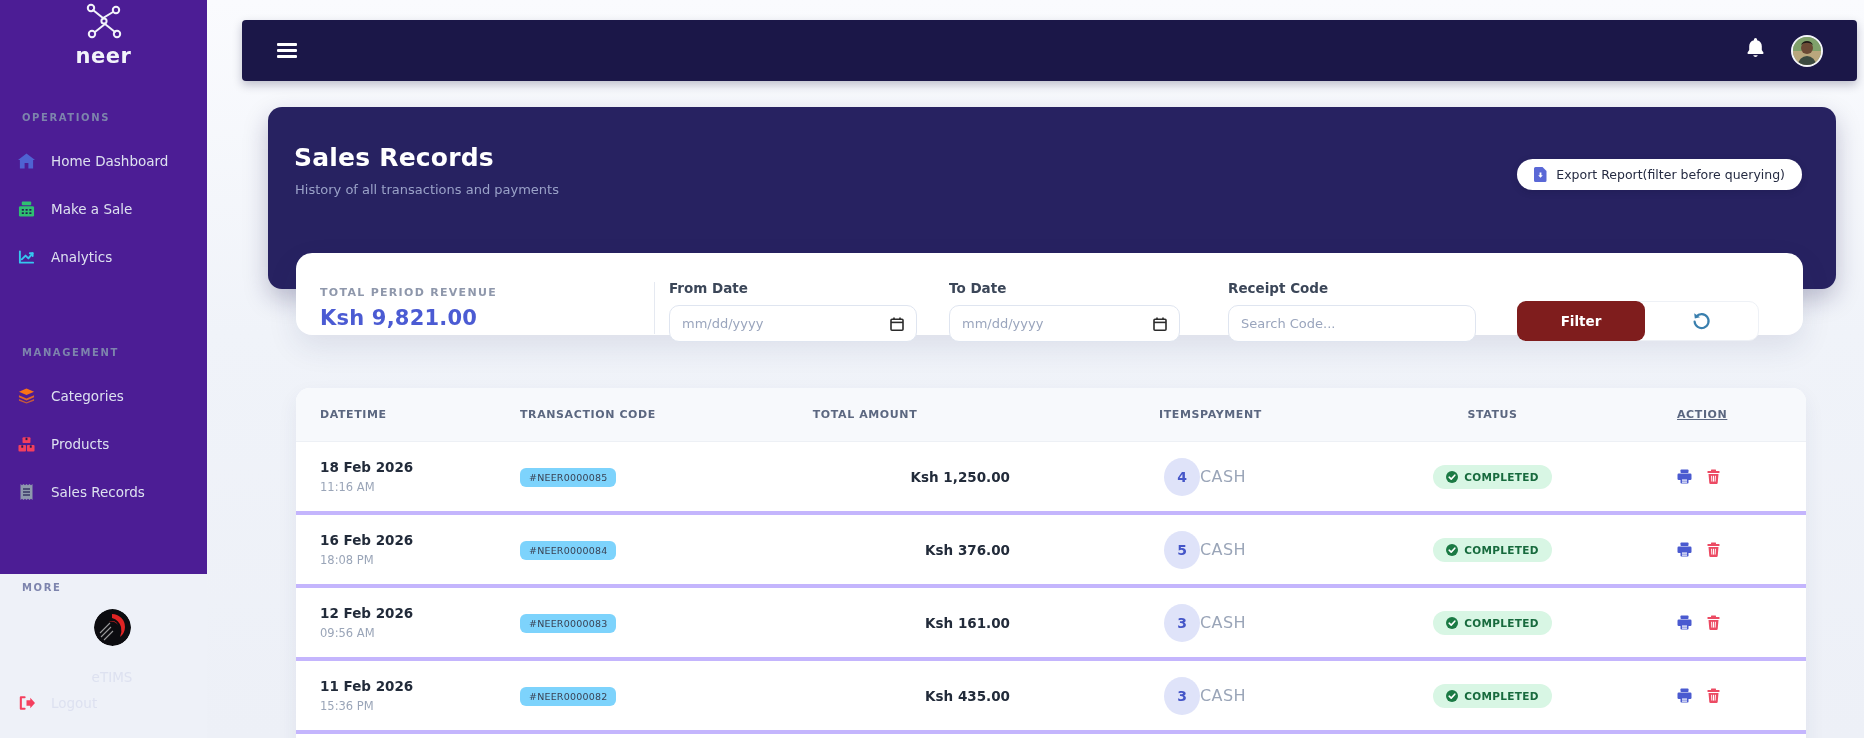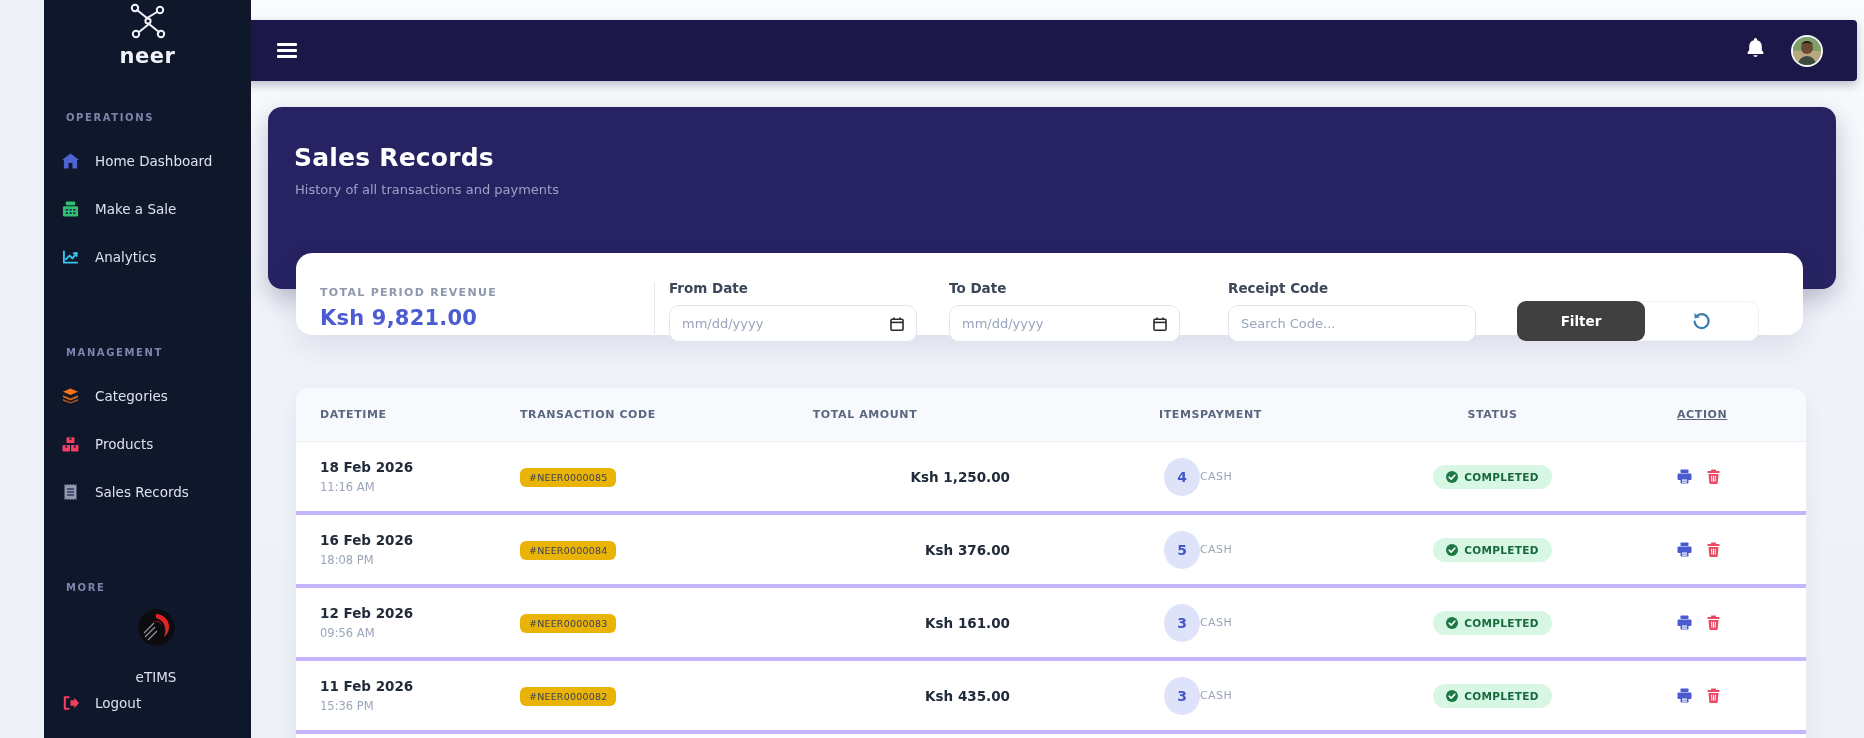--- a/index.html
+++ b/index.html
@@ -1,21 +1,21 @@
 <!DOCTYPE html>
 <html><head>
 <meta charset="utf-8">
 <style>
   * { margin:0; padding:0; box-sizing:border-box; }
   html,body { width:1864px; height:738px; overflow:hidden;
     font-family:"DejaVu Sans","Liberation Sans",sans-serif; background:#eef1f8; }
 
   
-  .sidebar { position:absolute; left:0; top:0; width:207px; height:738px;
-    background:#0f172a; z-index:5;margin-left:44px; }
+  .sidebar { position:absolute; left:0; top:0; width:207px; height:574px;
+    background:#4c1d95; z-index:5; }
   .logo-wrap { padding-top:2px; text-align:center; }
   .logo-icon { display:block; margin:0 auto; }
   .logo-text { color:#f2f3fa; font-size:21px; letter-spacing:.5px; margin-top:2px; font-weight:600;}
   .sec-label { color:#7d84ad; font-size:10px; font-weight:bold; letter-spacing:1.6px;
     padding-left:22px; text-transform:uppercase; }
   .sec-op { margin-top:44px; } .sec-mg { margin-top:66px; } .sec-mr { margin-top:66px; }
   .side-item { display:flex; align-items:center; gap:16px; padding-left:17px;
     height:48px; cursor:pointer; color:#dde1f0; font-size:13.5px; }
   .side-item .ic { width:18px; height:18px; display:flex; align-items:center; justify-content:center; flex:0 0 18px;}
   .side-item.etims { gap:23px; height:58px; }
@@ -58,49 +58,49 @@
   .fg-to   { margin-left:32px; width:231px; }
   .fg-code { margin-left:48px; width:248px; }
   .fg-label { color:#3b4658; font-size:13.5px; font-weight:600; margin-bottom:9px; }
   .finput { height:37px; border:1px solid #dfe5f0; border-radius:10px; display:flex;
     align-items:center; padding:0 12px; background:#fff; }
   .finput input { border:none; outline:none; flex:1; font-size:13px; color:#4c1d95;
     font-family:inherit; background:transparent; min-width:0; }
   .finput input::placeholder { color:#9aa5bd; }
   .btn-group { margin-left:41px; margin-top:48px; width:242px; height:40px;
     border:1px solid #eef1f6; border-radius:10px; display:flex; background:#fff; }
-  .filter-btn { width:128px; height:40px; margin:-1px 0 0 -1px; background:#404040; color:#fff;
+  .filter-btn { width:128px; height:40px; margin:-1px 0 0 -1px; background:#7f1d1d; color:#fff;
     border:none; border-radius:9px; font-size:13.5px; font-weight:bold; cursor:pointer;
     font-family:inherit; }
   .reset-btn { flex:1; background:transparent; border:none; display:flex;
     align-items:center; justify-content:center; cursor:pointer; }
 
   
   .table-card { position:absolute; left:89px; right:58px; top:388px; height:400px;
     background:#fff; border-radius:14px 14px 0 0; box-shadow:0 8px 20px rgba(40,50,100,.07);
     overflow:hidden; }
   .t-head, .t-row { display:grid;
     grid-template-columns:200px 200px 290px 190px 170px 245px 1fr;
     align-items:center; padding:0 24px; }
   .t-head { height:54px; background:#f7f9fc; border-bottom:1px solid #edf0f5;
     color:#5b6780; font-size:11px; font-weight:bold; letter-spacing:.6px; }
   .t-head .c-amount { text-align:center; }
   .t-head .c-status { text-align:center; }
   .t-head .c-action, .t-row .c-action { padding-left:62px;text-decoration:underline; }
   .t-row { height:73px; border-bottom:4px solid #c4b5fd; background:#fff; }
   .cell-date { font-size:13.5px; font-weight:bold; color:#222b3a; }
   .cell-time { font-size:11.5px; color:#9aa5b8; margin-top:5px; }
-  .code-badge { display:inline-block; background:#eab308; border-radius:6px;
+  .code-badge { display:inline-block; background:#7dd3fc; border-radius:6px;
     padding:4px 9px; font-size:9.5px; color:#3a4254; letter-spacing:.2px; }
   .cell-amount { text-align:right; font-size:13.5px; font-weight:bold; color:#222b3a; }
   .c-items { text-align:right; }
   .items-pill { display:inline-flex; width:36px; height:38px; border-radius:50%;
     background:#dfe3f9; color:#4556c8; font-weight:bold; font-size:14px;
     align-items:center; justify-content:center; }
-  .cell-pay { font-size:11px; color:#9aa5b8; letter-spacing:.4px; }
+  .cell-pay { font-size:16px; color:#9aa5b8; letter-spacing:.4px; }
   .c-status { text-align:center; }
   .status-pill { display:inline-flex; align-items:center; gap:6px; background:#d8f6e4;
     border-radius:15px; padding:6px 13px; color:#176a3d; font-size:10.5px;
     font-weight:bold; letter-spacing:.3px; }
   .c-action { display:flex; gap:15px; align-items:center; }
   .icon-btn { background:none; border:none; cursor:pointer; padding:0; display:flex; }
 </style>
 </head>
 <body>
 
@@ -259,20 +259,29 @@
             <path d="M14 4 a6.5 6.5 0 0 1 6 4 a9 9 0 0 0 -12 0 a6.5 6.5 0 0 1 6 -4 z" fill="#1f1a16"></path>
             <path d="M5 28 a9 9 0 0 1 18 0 z" fill="#3c4a40"></path>
           </svg>
       </span>
     </div>
   </div>
 
   <section class="hero">
     <h1 class="hero-title">Sales Records</h1>
     <div class="hero-sub">History of all transactions and payments</div>
+    <button class="export-btn">
+      <span style="display:flex;">
+        <svg width="13" height="15" viewBox="0 0 13 15">
+            <path fill="#5a68d6" d="M1.5 0 h7 L12.5 4 v9.5 a1.5 1.5 0 0 1 -1.5 1.5 h-9.5 a1.5 1.5 0 0 1 -1.5 -1.5 v-12 A1.5 1.5 0 0 1 1.5 0 Z"></path>
+            <path fill="#fff" d="M6.5 5.5 L6.5 9.2 M6.5 10.8 L4.2 8.2 L5.6 8.2 L5.6 5.5 L7.4 5.5 L7.4 8.2 L8.8 8.2 Z"></path>
+          </svg>
+      </span>
+      <span>Export Report(filter before querying)</span>
+    </button>
   </section>
 
   <section class="filter-card">
     <div class="rev-block">
       <div class="rev-label">TOTAL PERIOD REVENUE</div>
       <div class="rev-value">Ksh 9,821.00</div>
     </div>
     <div class="v-div"></div>
 
     <div class="fgroup fg-from">

